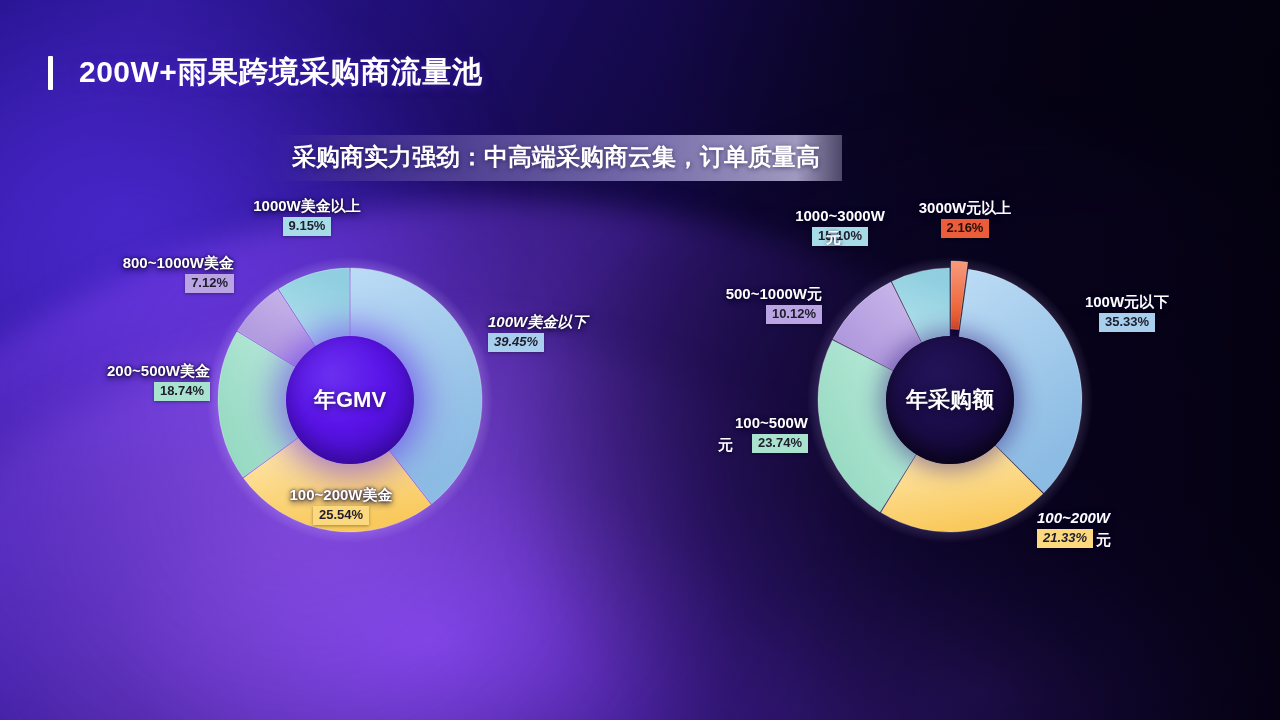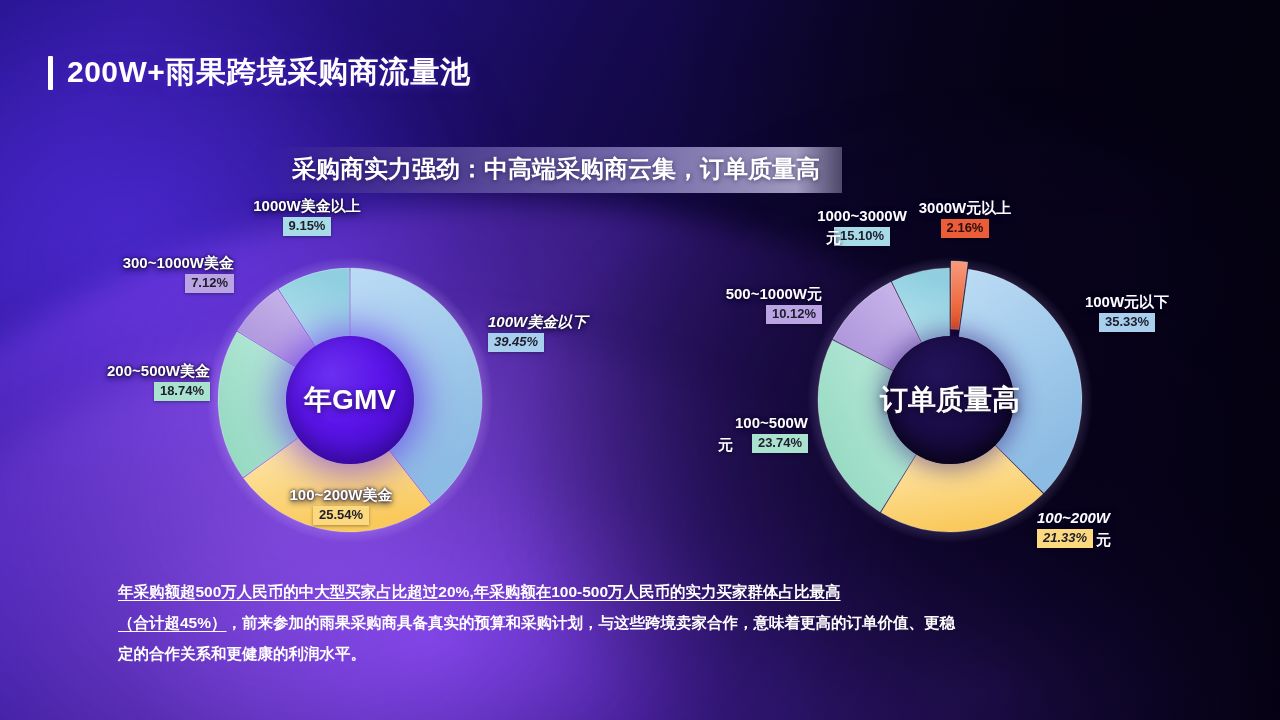--- a/index.html
+++ b/index.html
@@ -46,53 +46,52 @@
     filter:blur(18px);
   }
   .edgefade{
     position:absolute; inset:0;
     background:linear-gradient(90deg, rgba(8,3,28,0) 62%, rgba(5,1,18,0.55) 88%, rgba(4,1,14,0.8) 100%);
   }
 
   
   #hdr{
     position:absolute; left:48px; top:52px;
-    display:flex; align-items:center; gap:14px;
+    display:flex; align-items:center; gap:26px;
     z-index:9;
   }
   #hdr .bar{ width:5px; height:34px; background:#ffffff; border-radius:1px; }
   #hdr .txt{
     color:#ffffff; font-size:30px; font-weight:bold;
     letter-spacing:0.5px; white-space:nowrap;
     text-shadow:0 2px 10px rgba(80,40,200,.55);
   }
 
   #banner{
     position:absolute; left:272px; top:135px;
     padding:6px 22px 8px 20px;
     z-index:9;
     background:linear-gradient(90deg, rgba(40,22,96,0.0) 0%, rgba(78,58,150,0.55) 14%, rgba(150,140,205,0.72) 62%, rgba(196,190,228,0.80) 92%, rgba(205,200,235,0.35) 100%);
-    margin-top:12px;
   }
   #banner .txt{
     color:#fff; font-size:24px; font-weight:bold; white-space:nowrap;
     text-shadow:0 1px 5px rgba(20,8,60,.6);
   }
 
   
   .donut{ position:absolute; z-index:6; }
   .donut svg{ display:block; overflow:visible; }
   .hub{
     position:absolute; left:50%; top:50%;
     transform:translate(-50%,-50%);
     border-radius:50%;
     display:flex; align-items:center; justify-content:center;
   }
   .hub span{
-    color:#fff; font-weight:bold; font-size:28px; white-space:nowrap;
+    color:#fff; font-weight:bold; font-size:22px; white-space:nowrap;
     text-shadow:0 2px 7px rgba(0,0,0,.55);
     text-align:center;
   }
   #donutL{ left:205px; top:255px; width:290px; height:290px; }
   #donutL .hub{
     width:128px; height:128px;
     background:radial-gradient(circle at 36% 30%, #6a2ff0 0%, #5a14e8 42%, #4b0fd0 75%, #3f0bb6 100%);
     box-shadow:0 0 34px 10px rgba(90,30,235,.55), inset 0 -8px 22px rgba(30,0,90,.5);
   }
   #donutR{ left:805px; top:255px; width:290px; height:290px; }
@@ -196,21 +195,21 @@
     <div class="hub">
       <span>年GMV</span>
     </div>
   </div>
 
   <div class="lbl ac" style="left:232px; top:198px; width:150px;">
     <span class="name">1000W美金以上</span>
     <span class="pctwrap"><span class="pct" style="background:#a8dbe8">9.15%</span></span>
   </div>
   <div class="lbl ar" style="left:74px; top:255px; width:160px;">
-    <span class="name">300~1000W美金</span>
+    <span class="name">800~1000W美金</span>
     <span class="pctwrap"><span class="pct" style="background:#bba4e4">7.12%</span></span>
   </div>
   <div class="lbl ar" style="left:52px; top:363px; width:158px;">
     <span class="name">200~500W美金</span>
     <span class="pctwrap"><span class="pct" style="background:#a9e3cf">18.74%</span></span>
   </div>
   <div class="lbl ac" style="left:266px; top:487px; width:150px;">
     <span class="name">100~200W美金</span>
     <span class="pctwrap"><span class="pct" style="background:#fcd97f">25.54%</span></span>
   </div>
@@ -256,30 +255,30 @@
       <g id="slicesR">
           <path d="M 145.78 74.02 L 146.11 6.02 A 132 132 0 0 1 162.71 7.15 L 153.83 74.56 A 64 64 0 0 0 145.78 74.02 Z" fill="url(#gRO)" stroke="rgba(255,255,255,0.35)" stroke-width="0.8"></path>
           <path d="M 153.96 81.63 L 163.49 14.30 A 132 132 0 0 1 238.84 237.83 L 190.50 190.01 A 64 64 0 0 0 153.96 81.63 Z" fill="url(#gRB)" stroke="rgba(255,255,255,0.35)" stroke-width="0.8"></path>
           <path d="M 190.07 190.44 L 237.95 238.73 A 132 132 0 0 1 76.08 257.58 L 111.58 199.58 A 64 64 0 0 0 190.07 190.44 Z" fill="url(#gRY)" stroke="rgba(255,255,255,0.35)" stroke-width="0.8"></path>
           <path d="M 111.06 199.26 L 75.00 256.91 A 132 132 0 0 1 27.33 85.19 L 87.95 116.00 A 64 64 0 0 0 111.06 199.26 Z" fill="url(#gRM)" stroke="rgba(255,255,255,0.35)" stroke-width="0.8"></path>
           <path d="M 88.23 115.46 L 27.90 84.07 A 132 132 0 0 1 85.84 27.00 L 116.32 87.79 A 64 64 0 0 0 88.23 115.46 Z" fill="url(#gRP)" stroke="rgba(255,255,255,0.35)" stroke-width="0.8"></path>
           <path d="M 116.87 87.51 L 86.98 26.44 A 132 132 0 0 1 144.37 13.00 L 144.69 81.00 A 64 64 0 0 0 116.87 87.51 Z" fill="url(#gRC)" stroke="rgba(255,255,255,0.35)" stroke-width="0.8"></path>
         </g>
     </svg>
     <div class="hub">
-      <span>订单质量高</span>
+      <span>年采购额</span>
     </div>
   </div>
 
   <div class="lbl ac" style="left:890px; top:200px; width:150px;">
     <span class="name">3000W元以上</span>
     <span class="pctwrap"><span class="pct" style="background:#ea5c3a;color:#2a0f06">2.16%</span></span>
   </div>
 
-  <div class="lbl ac" style="left:792px; top:208px; width:140px;">
+  <div class="lbl ac" style="left:770px; top:208px; width:140px;">
     <span class="name">1000~3000W</span>
     <span class="pctwrap"><span class="pct" style="background:#a8dbe8">15.10%</span></span>
   </div>
   <span class="ghost" style="left:826px; top:229px;">元</span>
 
   <div class="lbl ar" style="left:670px; top:286px; width:152px;">
     <span class="name">500~1000W元</span>
     <span class="pctwrap"><span class="pct" style="background:#bba4e4">10.12%</span></span>
   </div>
 
@@ -293,18 +292,13 @@
     <span class="name">100~200W</span>
     <span class="pctwrap"><span class="pct" style="background:#fcd97f">21.33%</span></span>
   </div>
   <span class="ghost" style="left:1096px; top:531px;">元</span>
 
   <div class="lbl" style="left:1052px; top:294px; width:150px;text-align:center;">
     <span class="name">100W元以下</span>
     <span class="pctwrap"><span class="pct" style="background:#a9cfee">35.33%</span></span>
   </div>
 
-  <div id="note">
-    <span class="l1">年采购额超500万人民币的中大型买家占比超过20%,年采购额在100-500万人民币的实力买家群体占比最高</span>
-    <span class="l2"><span class="l2u">（合计超45%）</span><span>，前来参加的雨果采购商具备真实的预算和采购计划，与这些跨境卖家合作，意味着更高的订单价值、更稳</span></span>
-    <span class="l3">定的合作关系和更健康的利润水平。</span>
-  </div>
 </div>
 
 </body></html>

